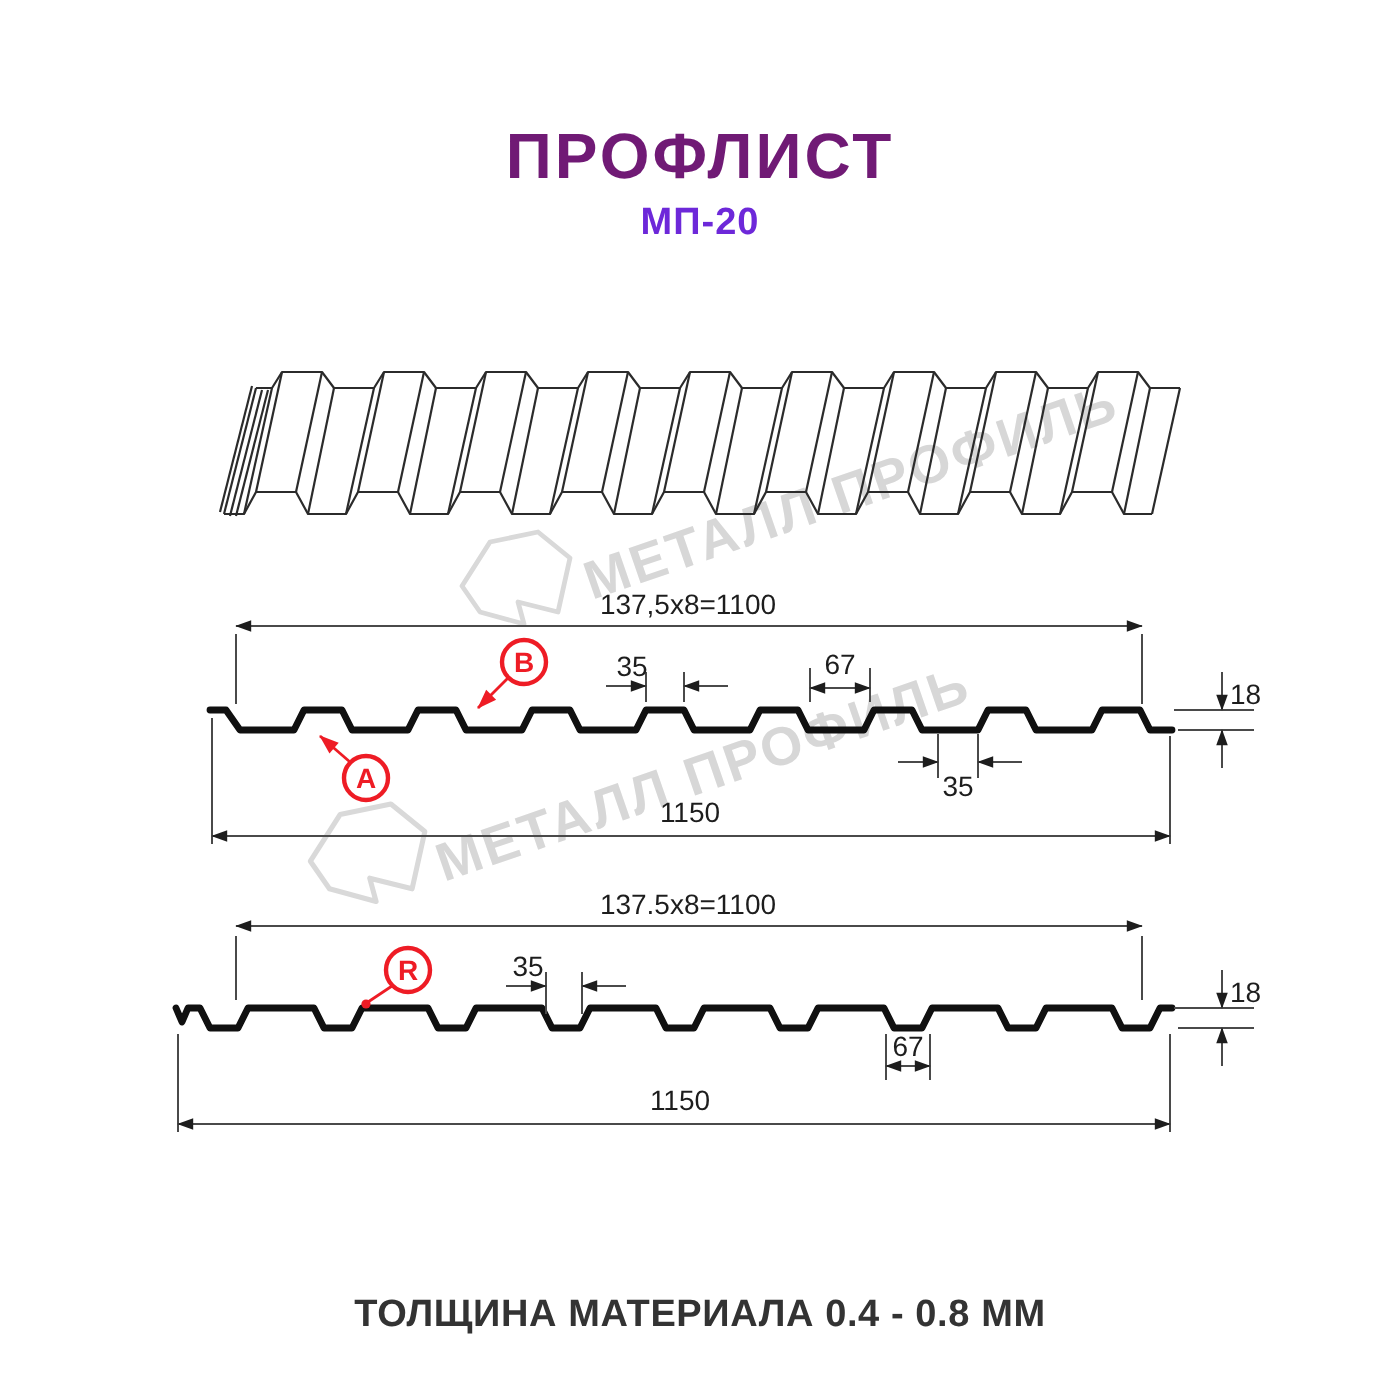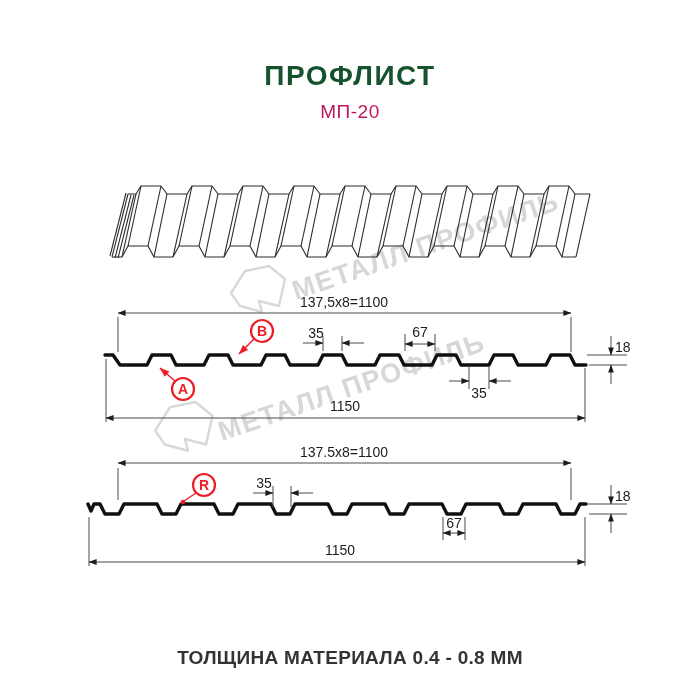--- a/index.html
+++ b/index.html
@@ -1,20 +1,20 @@
 <!DOCTYPE html>
 <html><head>
 <meta charset="utf-8">
 <style>
   html,body{margin:0;padding:0;background:#ffffff;}
   #canvas{position:relative;width:700px;height:700px;background:#ffffff;overflow:hidden;
           font-family:"Liberation Sans", sans-serif;}
   .center-text{position:absolute;left:0;width:700px;text-align:center;}
-  #title{top:60px;font-size:28px;font-weight:800;letter-spacing:1.5px;color:#14532d;}
-  #subtitle{top:101px;font-size:19px;font-weight:400;letter-spacing:0.5px;color:#be185d;}
+  #title{top:60px;font-size:32px;font-weight:800;letter-spacing:1.5px;color:#701a75;}
+  #subtitle{top:101px;font-size:19px;font-weight:700;letter-spacing:0.5px;color:#6d28d9;}
   #footer-note{top:620px;font-size:19px;font-weight:600;letter-spacing:0.3px;color:#333333;margin-top:27px;}
   svg{position:absolute;top:0;left:0;}
   .thin{stroke:#4a4a4a;stroke-width:1;fill:none;}
   .profile{stroke:#101010;stroke-width:3.4;fill:none;stroke-linejoin:round;stroke-linecap:round;}
   .sketch{stroke:#2b2b2b;stroke-width:1.1;fill:none;stroke-linejoin:round;}
   .dimtext{font-size:14px;fill:#1d1d1d;}
   .redline{stroke:#ee1c25;stroke-width:1.4;fill:none;}
   .redcircle{stroke:#ee1c25;stroke-width:2.2;fill:#ffffff;}
   .redletter{font-size:14px;font-weight:700;fill:#ee1c25;text-anchor:middle;}
   .wm-text{font-size:27px;font-weight:700;letter-spacing:1.5px;fill:#d7d7d7;}

